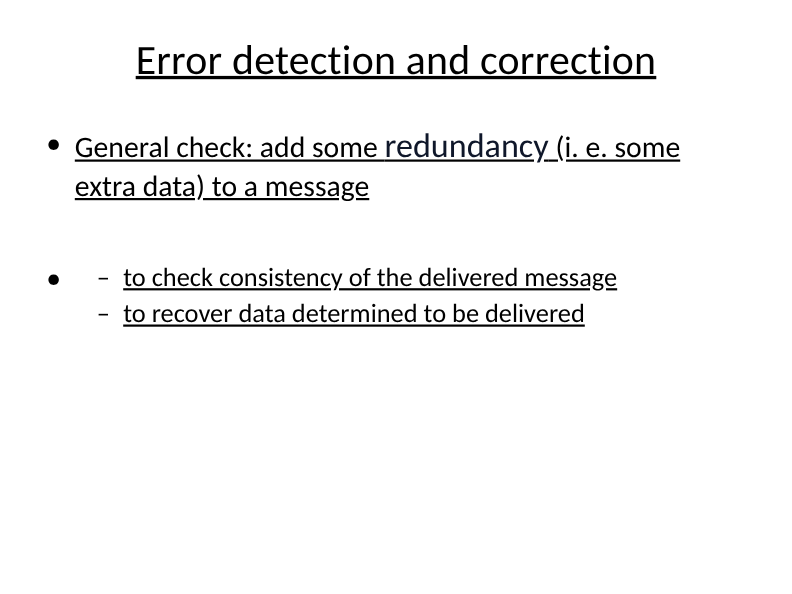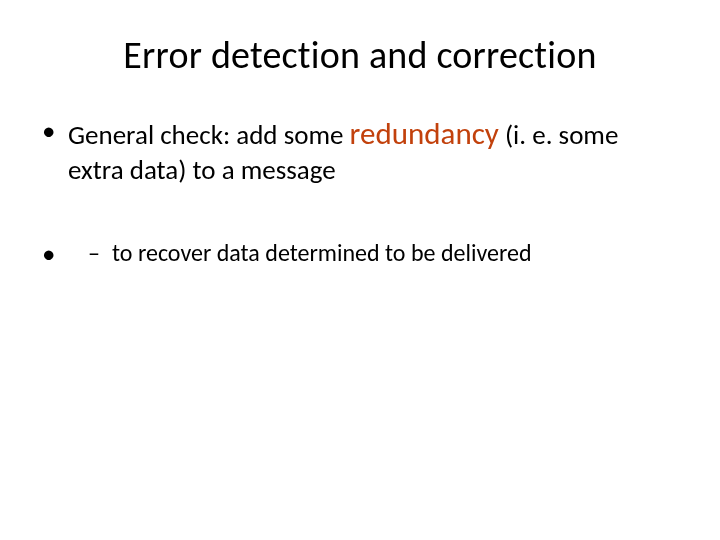--- a/index.html
+++ b/index.html
@@ -9,20 +9,21 @@
     height: 540px;
     background: #ffffff;
     font-family: Calibri, "Segoe UI", Arial, sans-serif;
     color: #000;
   }
   .slide {
     width: 720px;
     height: 540px;
     box-sizing: border-box;
     padding: 24px 40px 40px 40px;
+    text-decoration: underline;
   }
   .title {
     font-size: 38px;
     font-weight: 400;
     text-align: center;
     margin: 8px 0 36px 0;
     letter-spacing: 0.2px;
   }
   ul.level1 {
     list-style: none;
@@ -38,21 +39,21 @@
   }
   ul.level1 > li::before {
     content: "•";
     position: absolute;
     left: 2px;
     top: 0;
     font-size: 27px;
     line-height: 1.25;
   }
   .keyword {
-    color: #c2410c;
+    color: #0f172a;
     font-size: 31px;
   }
   ul.level2 {
     list-style: none;
     padding: 0;
     margin: 6px 0 0 20px;
   }
   ul.level2 > li {
     position: relative;
     padding-left: 24px;
@@ -73,17 +74,18 @@
 
 <div class="slide">
   <h1 class="title">Error detection and correction</h1>
 
   <ul class="level1">
     <li>
       <span>General check: add some </span><span class="keyword">redundancy</span><span> (i. e. some extra data) to a message</span>
     </li>
     <li>
       <ul class="level2">
+        <li>to check consistency of the delivered message</li>
         <li>to recover data determined to be delivered</li>
       </ul>
     </li>
   </ul>
 </div>
 
 </body></html>

